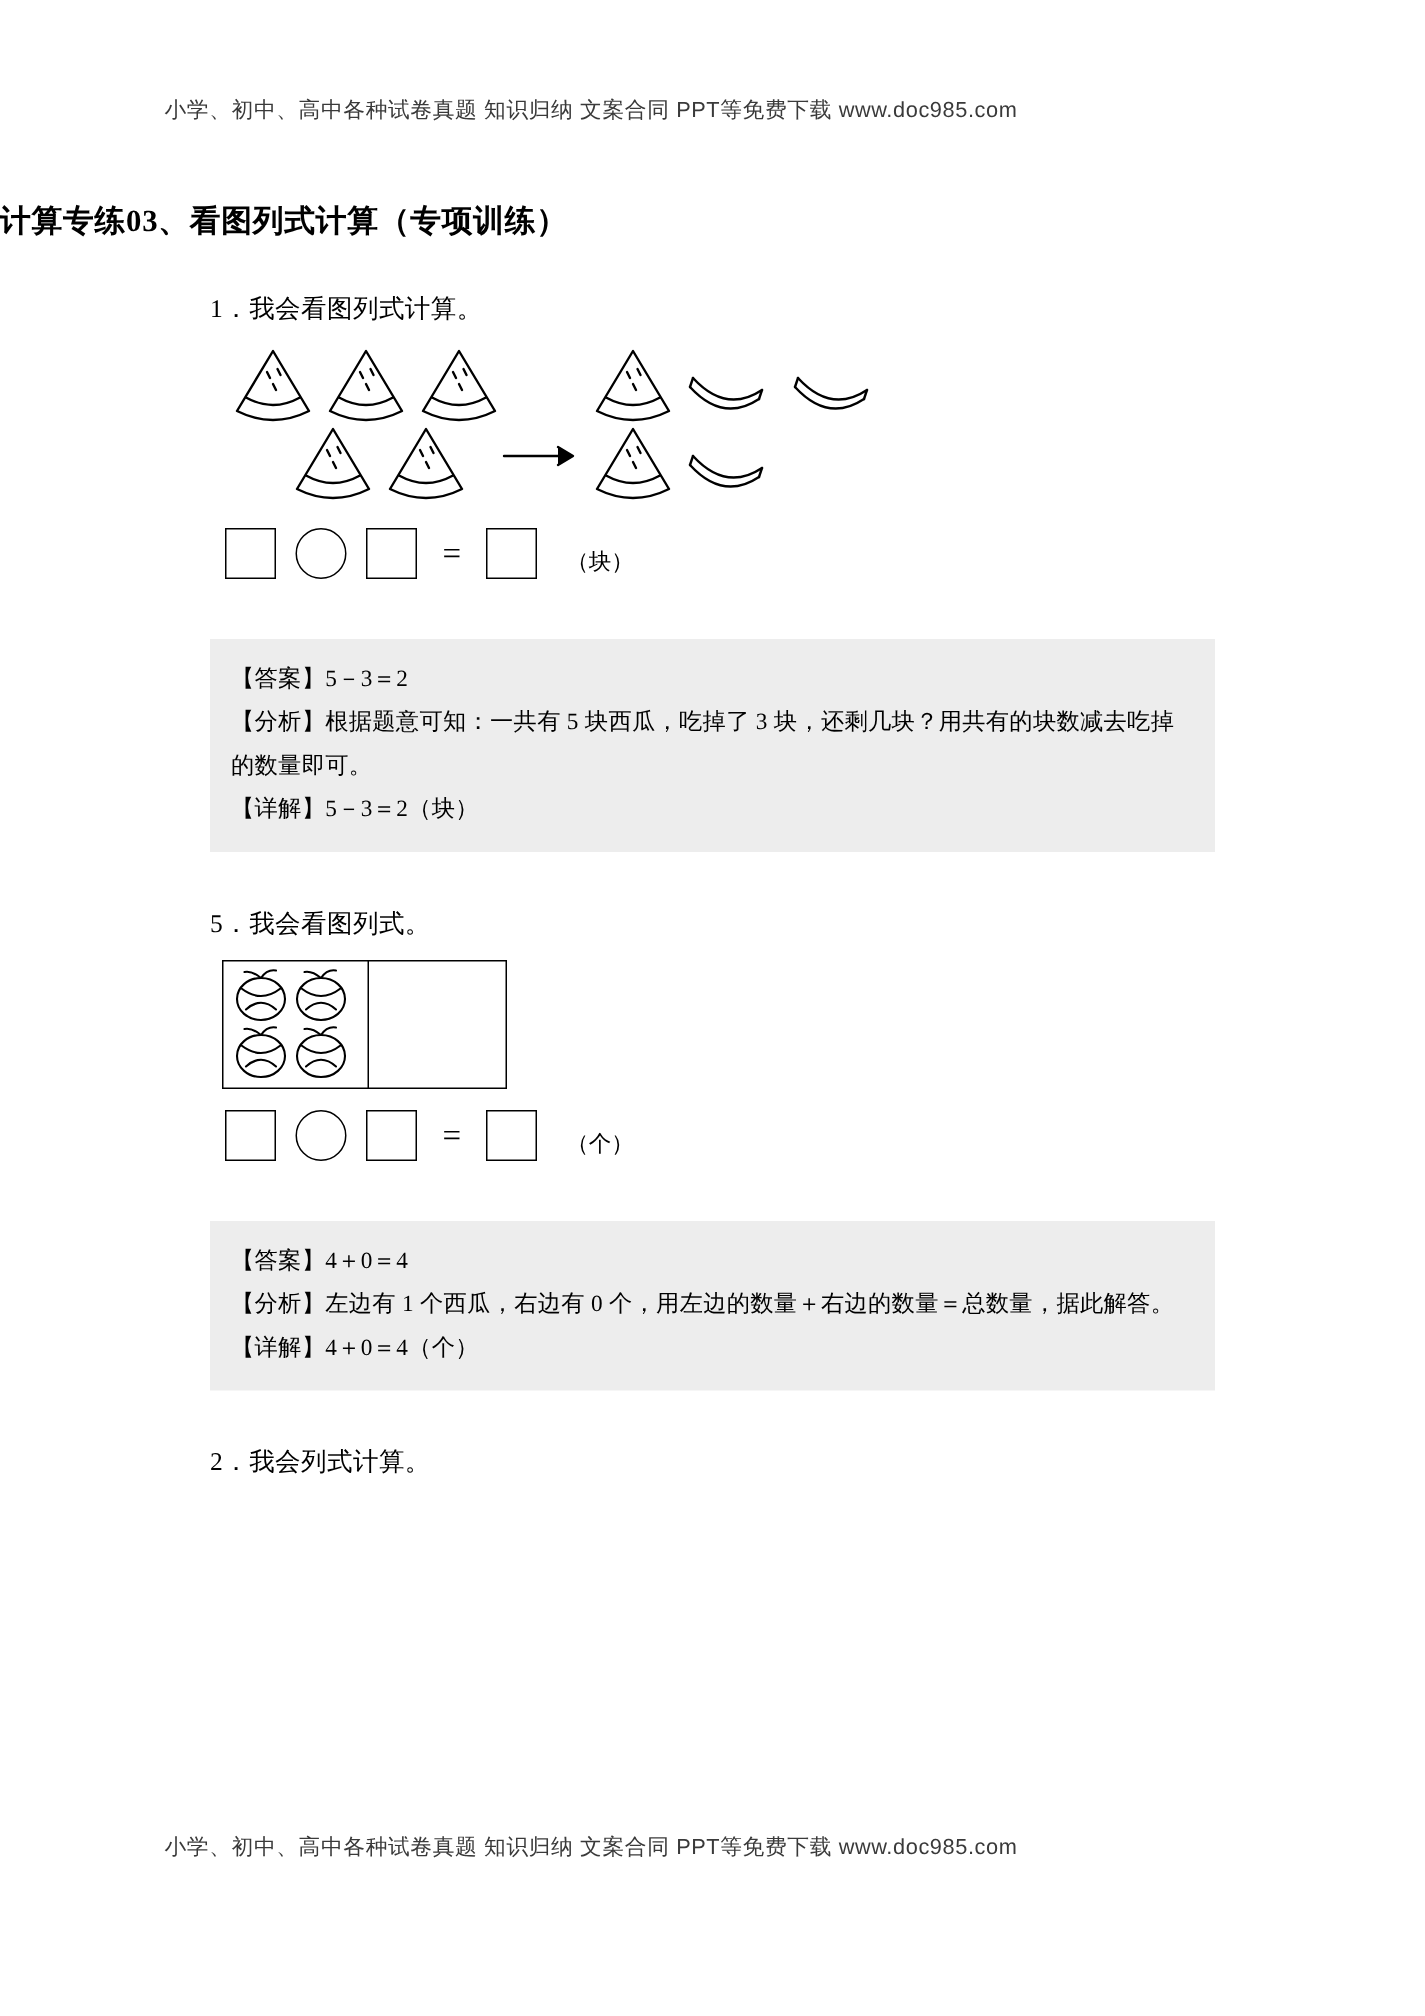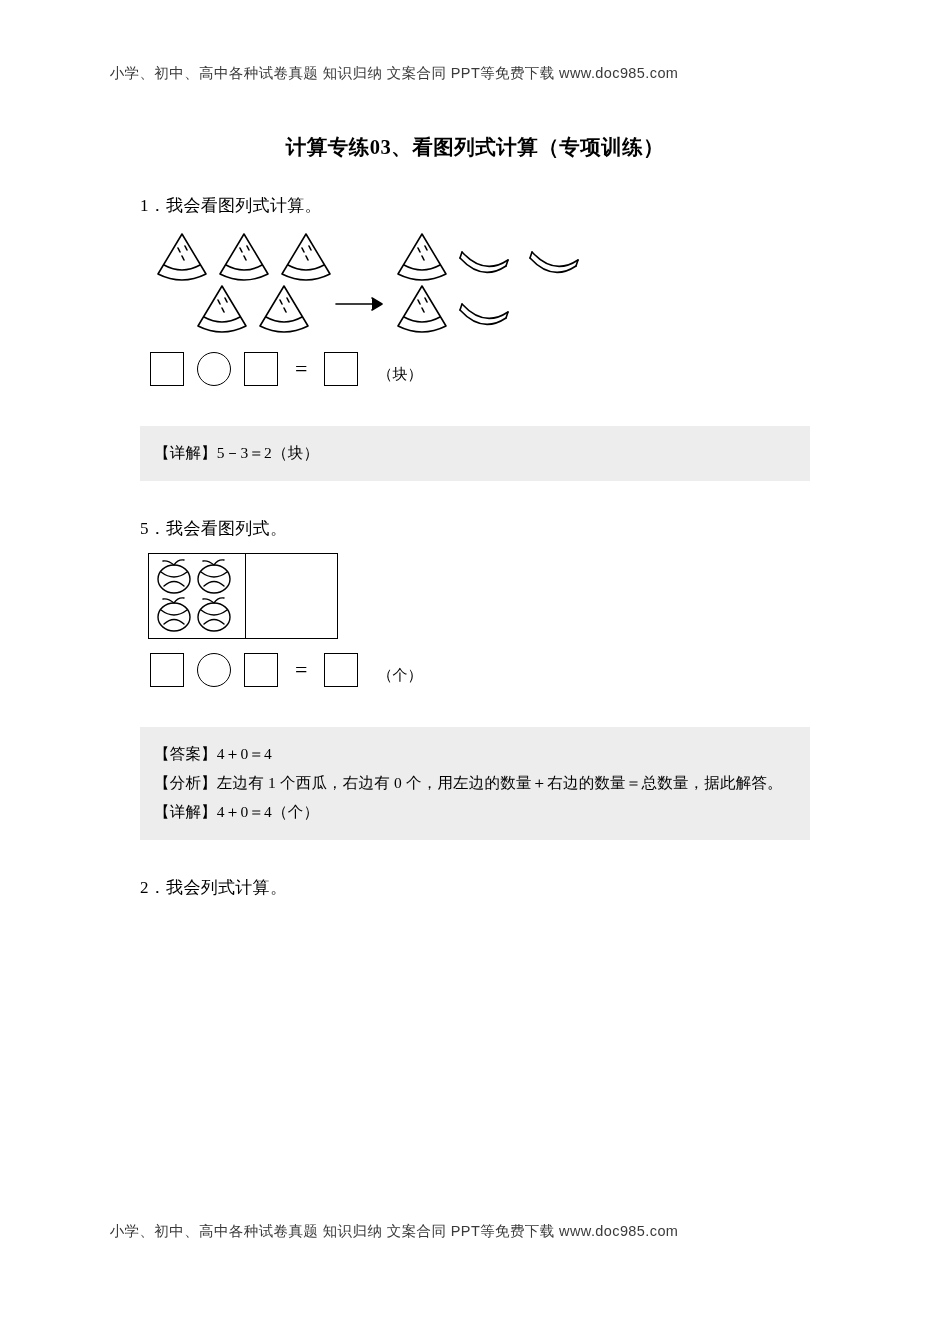--- a/index.html
+++ b/index.html
@@ -32,21 +32,20 @@
     letter-spacing: 0.4px;
   }
   .watermark-top { top: 64px; }
   .watermark-bottom { top: 1222px; }
 
   .doc-title {
     position: absolute;
     top: 133px;
     left: 0;
     width: 950px;
-    text-align: center;
     font-size: 20.5px;
     font-weight: bold;
     letter-spacing: 0.5px;
   }
 
   .content {
     position: absolute;
     left: 140px;
     top: 192px;
     width: 670px;
@@ -223,20 +222,26 @@
       <div class="blank-ci"></div>
       <div class="blank-sq"></div>
       <div class="eq-sign">=</div>
       <div class="blank-sq"></div>
       <div class="unit">（块）</div>
     </div>
 
     <div class="spacer-lg"></div>
 
     <div class="answer-block">
+      <p>
+        <span>【答案】</span><span>5－3＝2</span>
+      </p>
+      <p>
+        <span>【分析】</span><span>根据题意可知：一共有 5 块西瓜，吃掉了 3 块，还剩几块？用共有的块数减去吃掉的数量即可。</span>
+      </p>
       <p>
         <span>【详解】</span><span>5－3＝2（块）</span>
       </p>
     </div>
 
     <div class="spacer-md"></div>
 
     <div class="q-label">5．我会看图列式。</div>
 
     <div class="pic2">

